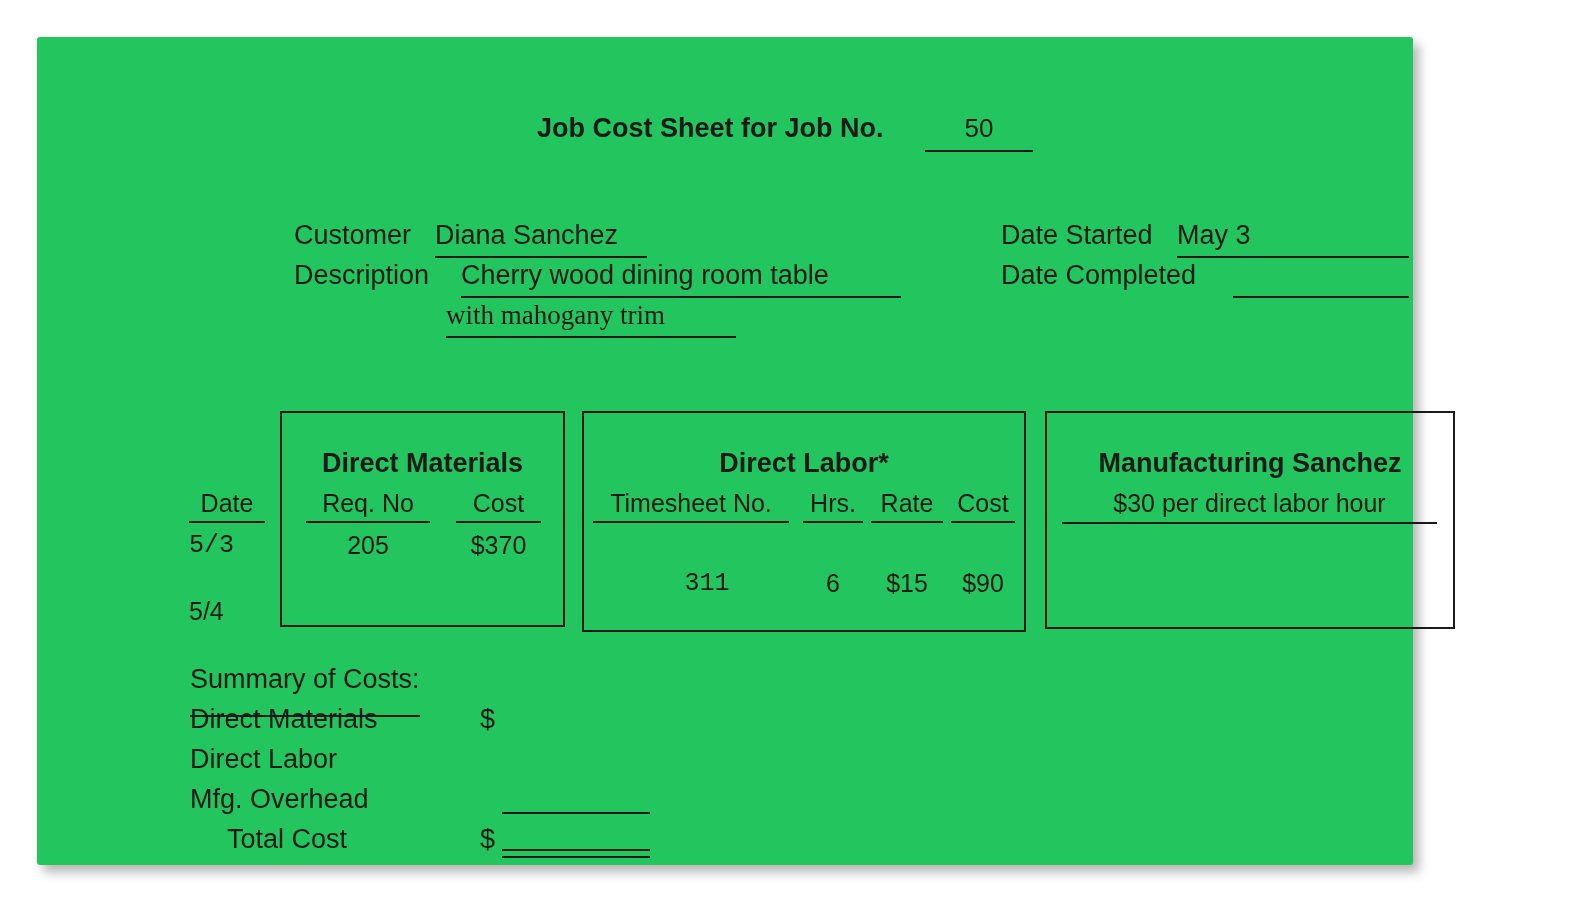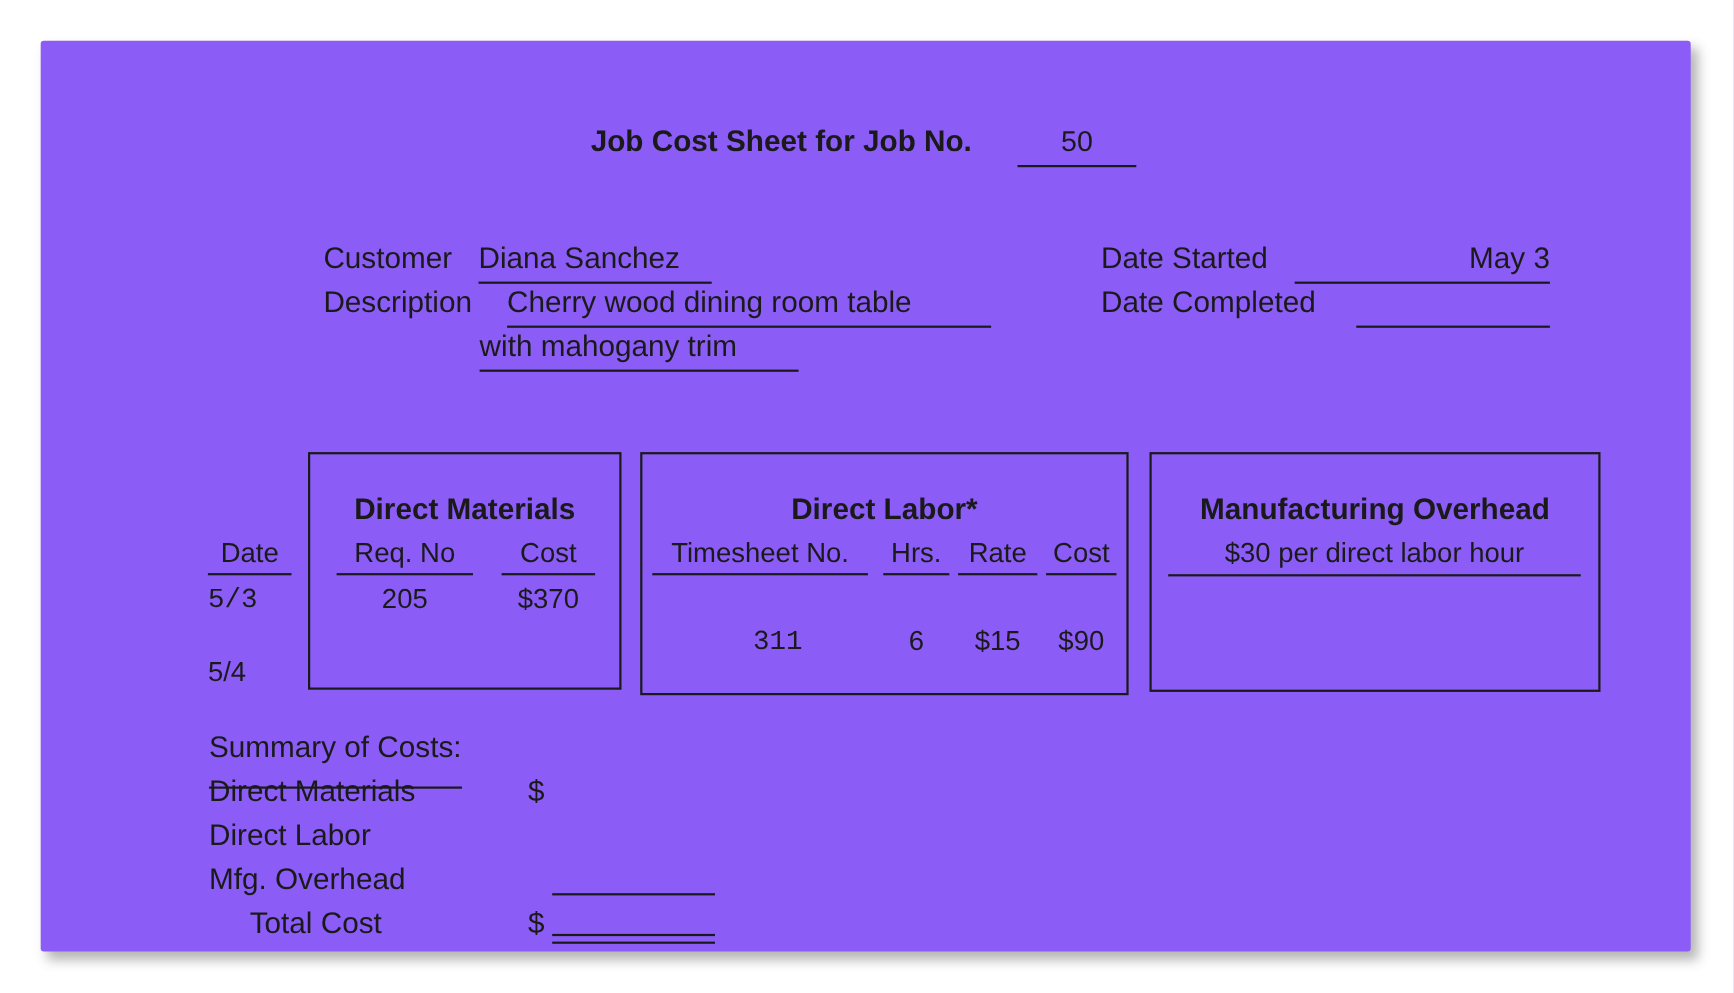--- a/index.html
+++ b/index.html
@@ -13,23 +13,23 @@
     height: 903px;
     font-family: "Liberation Sans", sans-serif;
     color: #1a1a1a;
     overflow: hidden;
   }
 
   #sheet-card {
     position: absolute;
     left: 37px;
     top: 37px;
-    width: 1500px;
+    width: 1376px;
     height: 828px;
-    background: #8b5cf6;
+    background: #22c55e;
     border-radius: 3px;
     box-shadow: 6px 7px 11px rgba(70,70,70,0.40);
   }
 
   
   .t {
     position: absolute;
     white-space: nowrap;
     line-height: 1;
   }
@@ -65,24 +65,24 @@
   }
 
   
   .field-label { font-size: 27px; }
   .field-value { font-size: 27px; }
 
   #lbl-customer   { left: 257px; top: 185px; }
   #val-customer   { left: 398px; top: 185px; width: 212px; padding-bottom: 7px; }
   #lbl-description{ left: 257px; top: 225px; }
   #val-desc-1     { left: 424px; top: 225px; width: 440px; padding-bottom: 7px; }
-  #val-desc-2     { left: 399px; top: 265px; width: 290px; padding-bottom: 7px; }
+  #val-desc-2     { left: 409px; top: 265px; width: 290px; padding-bottom: 7px; font-family: Liberation Serif, serif; }
 
   #lbl-date-started   { left: 964px; top: 185px; }
-  #val-date-started   { left: 1140px; top: 185px; width: 232px; text-align: right; padding-bottom: 7px; }
+  #val-date-started   { left: 1140px; top: 185px; width: 232px; text-align: left; padding-bottom: 7px; }
   #lbl-date-completed { left: 964px; top: 225px; }
   #val-date-completed { left: 1196px; top: 225px; width: 176px; text-align: center; padding-bottom: 7px; height: 27px; }
 
   
   #box-dm  { left: 243px;  top: 374px; width: 285px; height: 216px; }
   #box-dl  { left: 545px;  top: 374px; width: 444px; height: 221px; }
   #box-moh { left: 1008px; top: 374px; width: 410px; height: 218px; }
 
   .box-title { font-size: 27px; font-weight: bold; text-align: center; }
   #ttl-dm  { left: 243px;  top: 413px; width: 285px; }
@@ -154,21 +154,21 @@
 
   <div class="t field-label" id="lbl-date-completed">Date Completed</div>
   <div class="t field-value under" id="val-date-completed"></div>
 
   <div class="box" id="box-dm"></div>
   <div class="box" id="box-dl"></div>
   <div class="box" id="box-moh"></div>
 
   <div class="t box-title" id="ttl-dm">Direct Materials</div>
   <div class="t box-title" id="ttl-dl">Direct Labor*</div>
-  <div class="t box-title" id="ttl-moh">Manufacturing Overhead</div>
+  <div class="t box-title" id="ttl-moh">Manufacturing Sanchez</div>
 
   <div class="t col-head under" id="head-date">Date</div>
   <div class="t cell" id="cell-date-1">5/3</div>
   <div class="t cell" id="cell-date-2">5/4</div>
 
   <div class="t col-head under" id="head-reqno">Req. No</div>
   <div class="t col-head under" id="head-dmcost">Cost</div>
   <div class="t cell" id="cell-reqno">205</div>
   <div class="t cell" id="cell-dmcost">$370</div>
 

